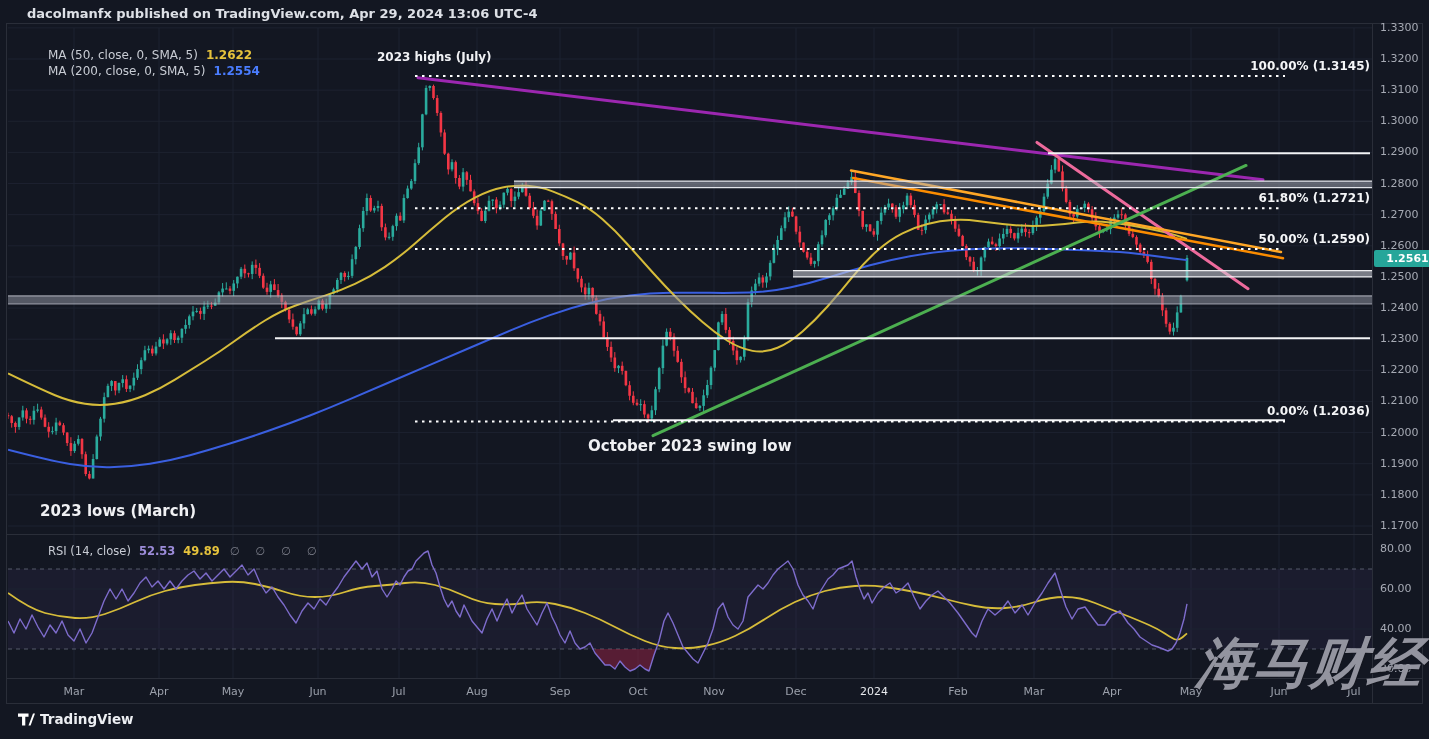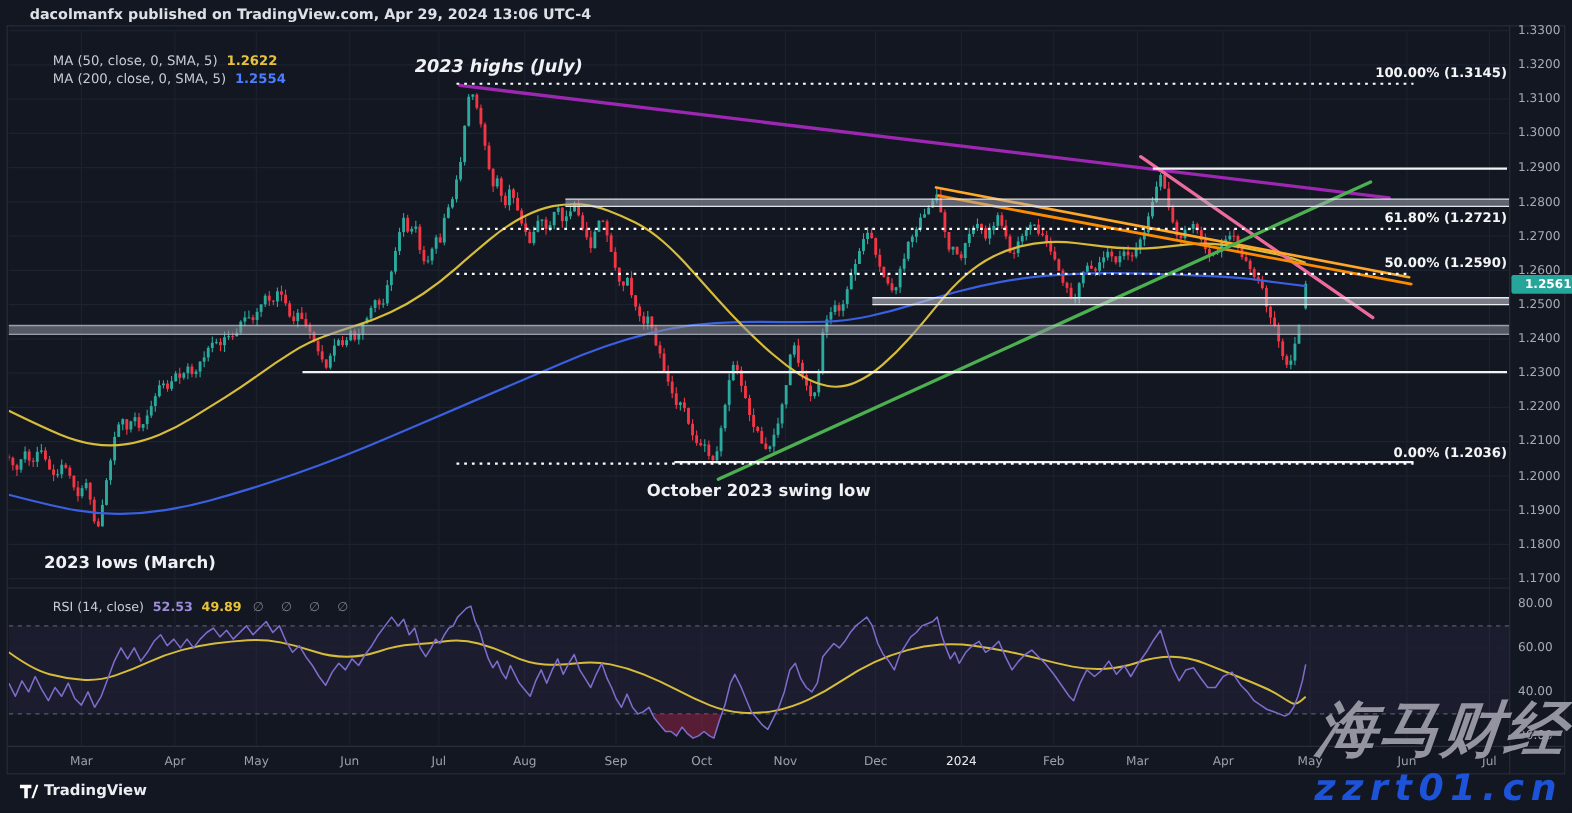--- a/index.html
+++ b/index.html
@@ -9,21 +9,21 @@
   .ov{position:absolute;white-space:nowrap;z-index:3;}
   .topbar-title{left:27px;top:6px;font-size:13px;font-weight:700;color:#dde0e6;}
   .legend1{left:48px;top:31px;font-size:12px;color:#d9dce3;}
   .legend1 .v{color:#3cb9a8;}
   .legend1 .sp{display:inline-block;width:7px;}
   .legend2{left:48px;top:48px;font-size:12px;color:#c8ccd4;}
   .legend3{left:48px;top:64px;font-size:12px;color:#c8ccd4;}
   .ma50v{color:#e6c33c;font-weight:700;margin-left:8px;}
   .ma200v{color:#4a7dff;font-weight:700;margin-left:8px;}
   .anno{font-weight:700;color:#f0f1f4;}
-  .anno-high{left:377px;top:50px;font-size:16px;font-style:italic;}
+  .anno-high{left:377px;top:50px;font-size:12px;}
   .anno-swing{left:563px;top:437px;font-size:15px;margin-left:25px;}
   .anno-low{left:40px;top:502px;font-size:15px;}
   .fib-label{font-weight:700;font-size:12px;color:#f4f5f7;right:59px;text-align:right;}
   .tick{font-size:11px;color:#a6aab4;}
   .month{font-size:11px;color:#9ba0ab;transform:translateX(-50%);}
   .month.bright{color:#e8eaee;}
   .badge{left:1374px;top:250px;width:67px;height:17px;background:#26a69a;color:#fff;
     font-size:11px;font-weight:700;text-align:center;line-height:17px;border-radius:2px;z-index:4;}
   .rsi-legend{left:48px;top:544px;font-size:11.5px;color:#c8ccd4;}
   .rsi-v{color:#9c8cd9;font-weight:700;margin-left:8px;}
@@ -828,15 +828,14 @@
 
 <div class="ov brand">
   <svg width="17" height="15" viewBox="0 0 21 15">
         <path d="M0 0h13v4H9v11H5V4H0z" fill="#fff"></path>
         <path d="M13 15 18.5 0H21l-5.5 15z" fill="#fff"></path>
       </svg>
   <span>TradingView</span>
 </div>
 
 <div class="ov wm1">海马财经</div>
-<div class="ov wm2">zzrt01.cn</div>
 
 </div>
 
 </body></html>

